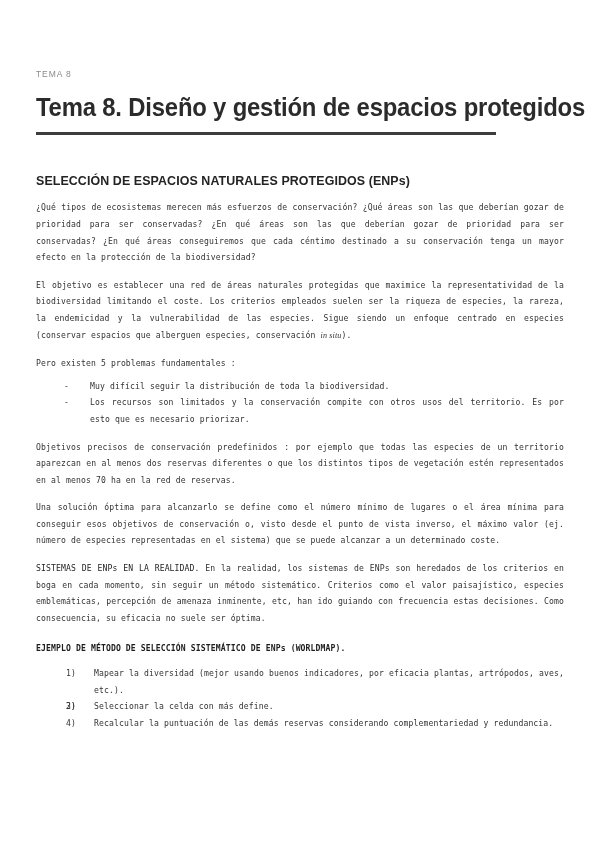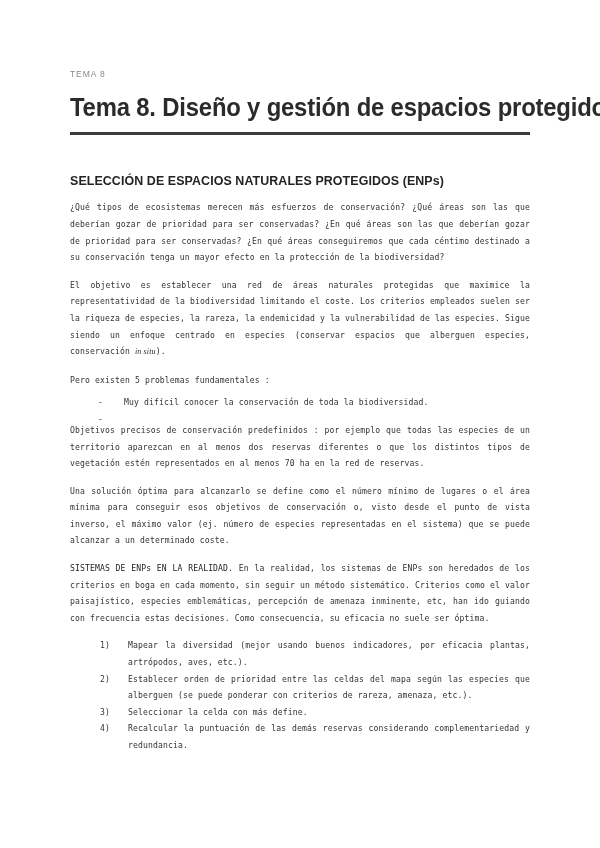--- a/index.html
+++ b/index.html
@@ -14,21 +14,21 @@
     color: #2e2e2e;
     -webkit-font-smoothing: antialiased;
   }
 
   .page {
     position: relative;
     width: 600px;
     height: 805px;
     background: #ffffff;
     box-sizing: border-box;
-    padding: 0 70px;
+    padding: 0 36px;
   }
 
   
   .kicker {
     font-family: "Liberation Sans Narrow", "Liberation Sans", sans-serif;
     font-size: 8.5px;
     letter-spacing: 0.9px;
     color: #8a8a8a;
     text-transform: uppercase;
     padding-top: 70px;
@@ -168,32 +168,33 @@
 
   <div class="body-block">
 
     <p class="para">¿Qué tipos de ecosistemas merecen más esfuerzos de conservación? ¿Qué áreas son las que deberían gozar de prioridad para ser conservadas? ¿En qué áreas son las que deberían gozar de prioridad para ser conservadas? ¿En qué áreas conseguiremos que cada céntimo destinado a su conservación tenga un mayor efecto en la protección de la biodiversidad?</p>
 
     <p class="para"><span>El objetivo es establecer una red de áreas naturales protegidas que maximice la representatividad de la biodiversidad limitando el coste. Los criterios empleados suelen ser la riqueza de especies, la rareza, la endemicidad y la vulnerabilidad de las especies. Sigue siendo un enfoque centrado en especies (conservar espacios que alberguen especies, conservación </span><span class="i">in situ</span><span>).</span></p>
 
     <p class="lead-line">Pero existen 5 problemas fundamentales :</p>
 
     <ul class="dash-list">
-      <li><span class="dash-marker">-</span><span>Muy difícil conocer la conservación de toda la biodiversidad.</span></li>
-      <li><span class="dash-marker">-</span></li>
+      <li><span class="dash-marker">-</span><span>Muy difícil seguir la distribución de toda la biodiversidad.</span></li>
+      <li><span class="dash-marker">-</span><span>Los recursos son limitados y la conservación compite con otros usos del territorio. Es por esto que es necesario priorizar.</span></li>
     </ul>
 
     <p class="para">Objetivos precisos de conservación predefinidos : por ejemplo que todas las especies de un territorio aparezcan en al menos dos reservas diferentes o que los distintos tipos de vegetación estén representados en al menos 70 ha en la red de reservas.</p>
 
     <p class="para">Una solución óptima para alcanzarlo se define como el número mínimo de lugares o el área mínima para conseguir esos objetivos de conservación o, visto desde el punto de vista inverso, el máximo valor (ej. número de especies representadas en el sistema) que se puede alcanzar a un determinado coste.</p>
 
     <p class="para"><span class="b">SISTEMAS DE ENPs EN LA REALIDAD.</span><span> En la realidad, los sistemas de ENPs son heredados de los criterios en boga en cada momento, sin seguir un método sistemático. Criterios como el valor paisajístico, especies emblemáticas, percepción de amenaza inminente, etc, han ido guiando con frecuencia estas decisiones. Como consecuencia, su eficacia no suele ser óptima.</span></p>
 
+    <p class="subheading">EJEMPLO DE MÉTODO DE SELECCIÓN SISTEMÁTICO DE ENPs (WORLDMAP).</p>
 
     <ol class="num-list">
       <li><span class="num-marker">1)</span><span>Mapear la diversidad (mejor usando buenos indicadores, por eficacia plantas, artrópodos, aves, etc.).</span></li>
-      <li><span class="num-marker">2)</span><span>Establecer orden de prioridad entre las celdas del mapa según las especies que alberguen (se puede ponderar con criterios de rareza, amenaza, etc.).</span></li>
+      <li><span class="num-marker">2)</span></li>
       <li><span class="num-marker">3)</span><span>Seleccionar la celda con más define.</span></li>
       <li><span class="num-marker">4)</span><span>Recalcular la puntuación de las demás reservas considerando complementariedad y redundancia.</span></li>
     </ol>
 
   </div>
 </div>
 
 </body></html>

